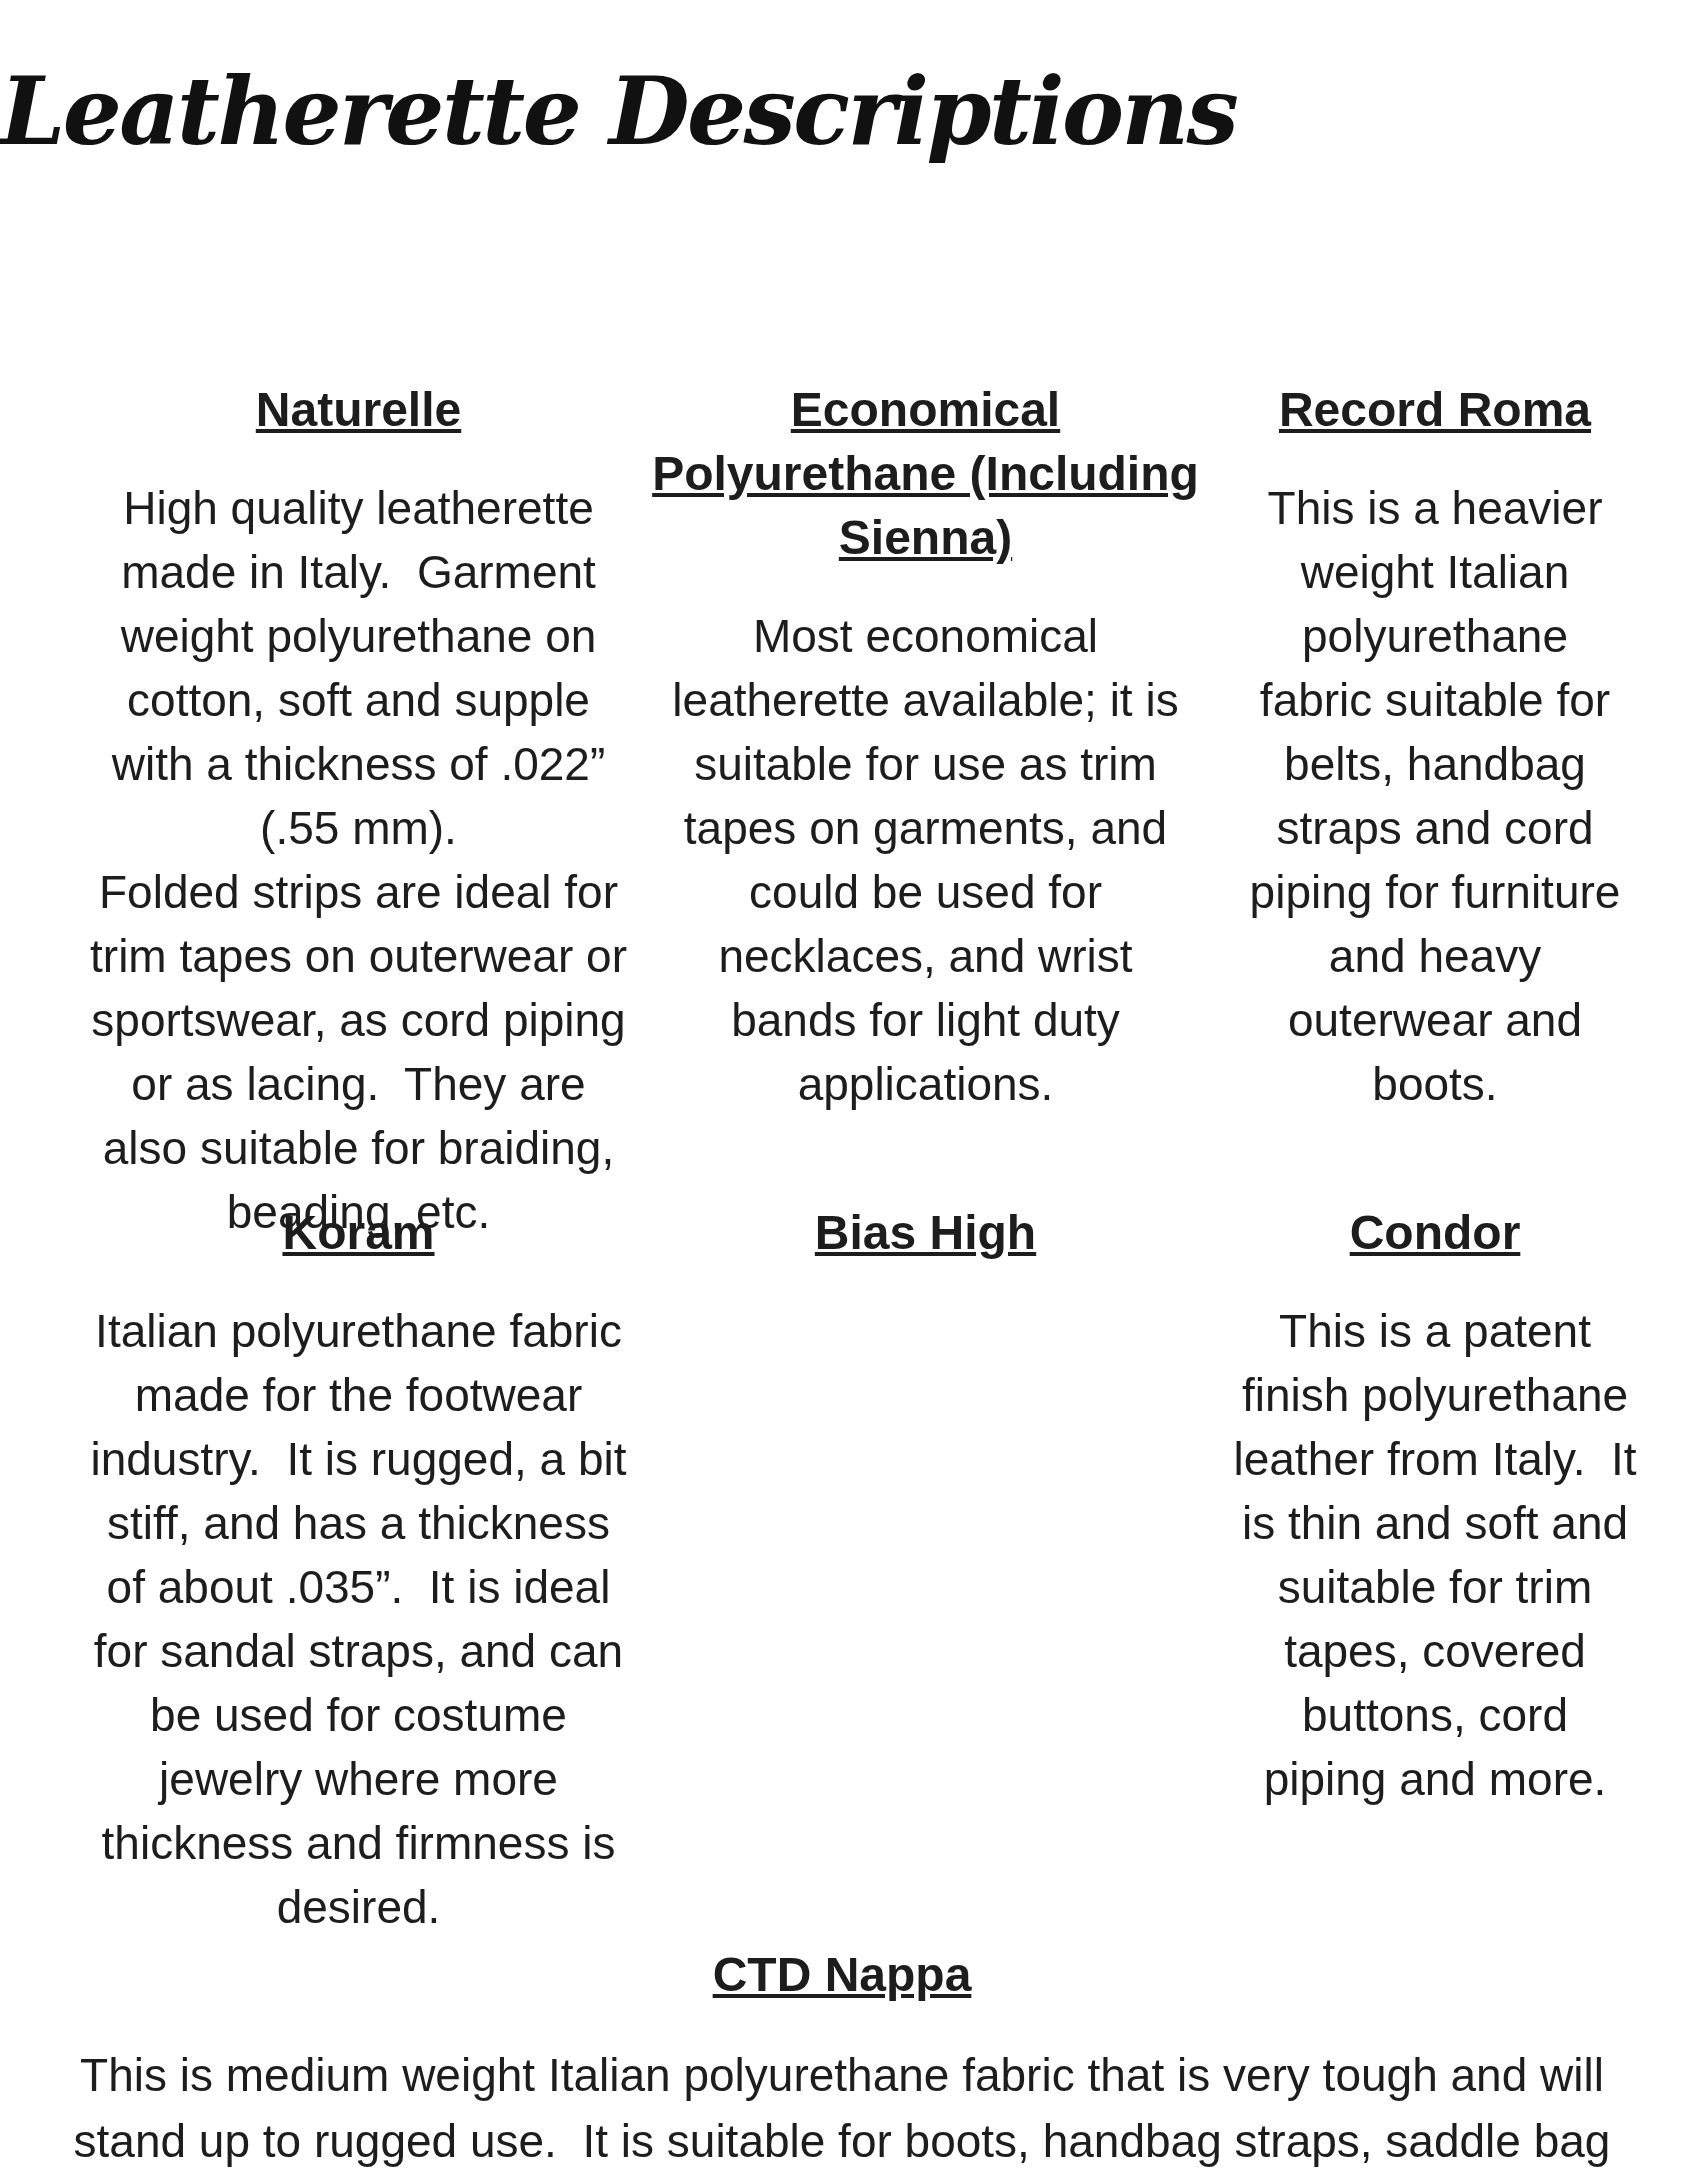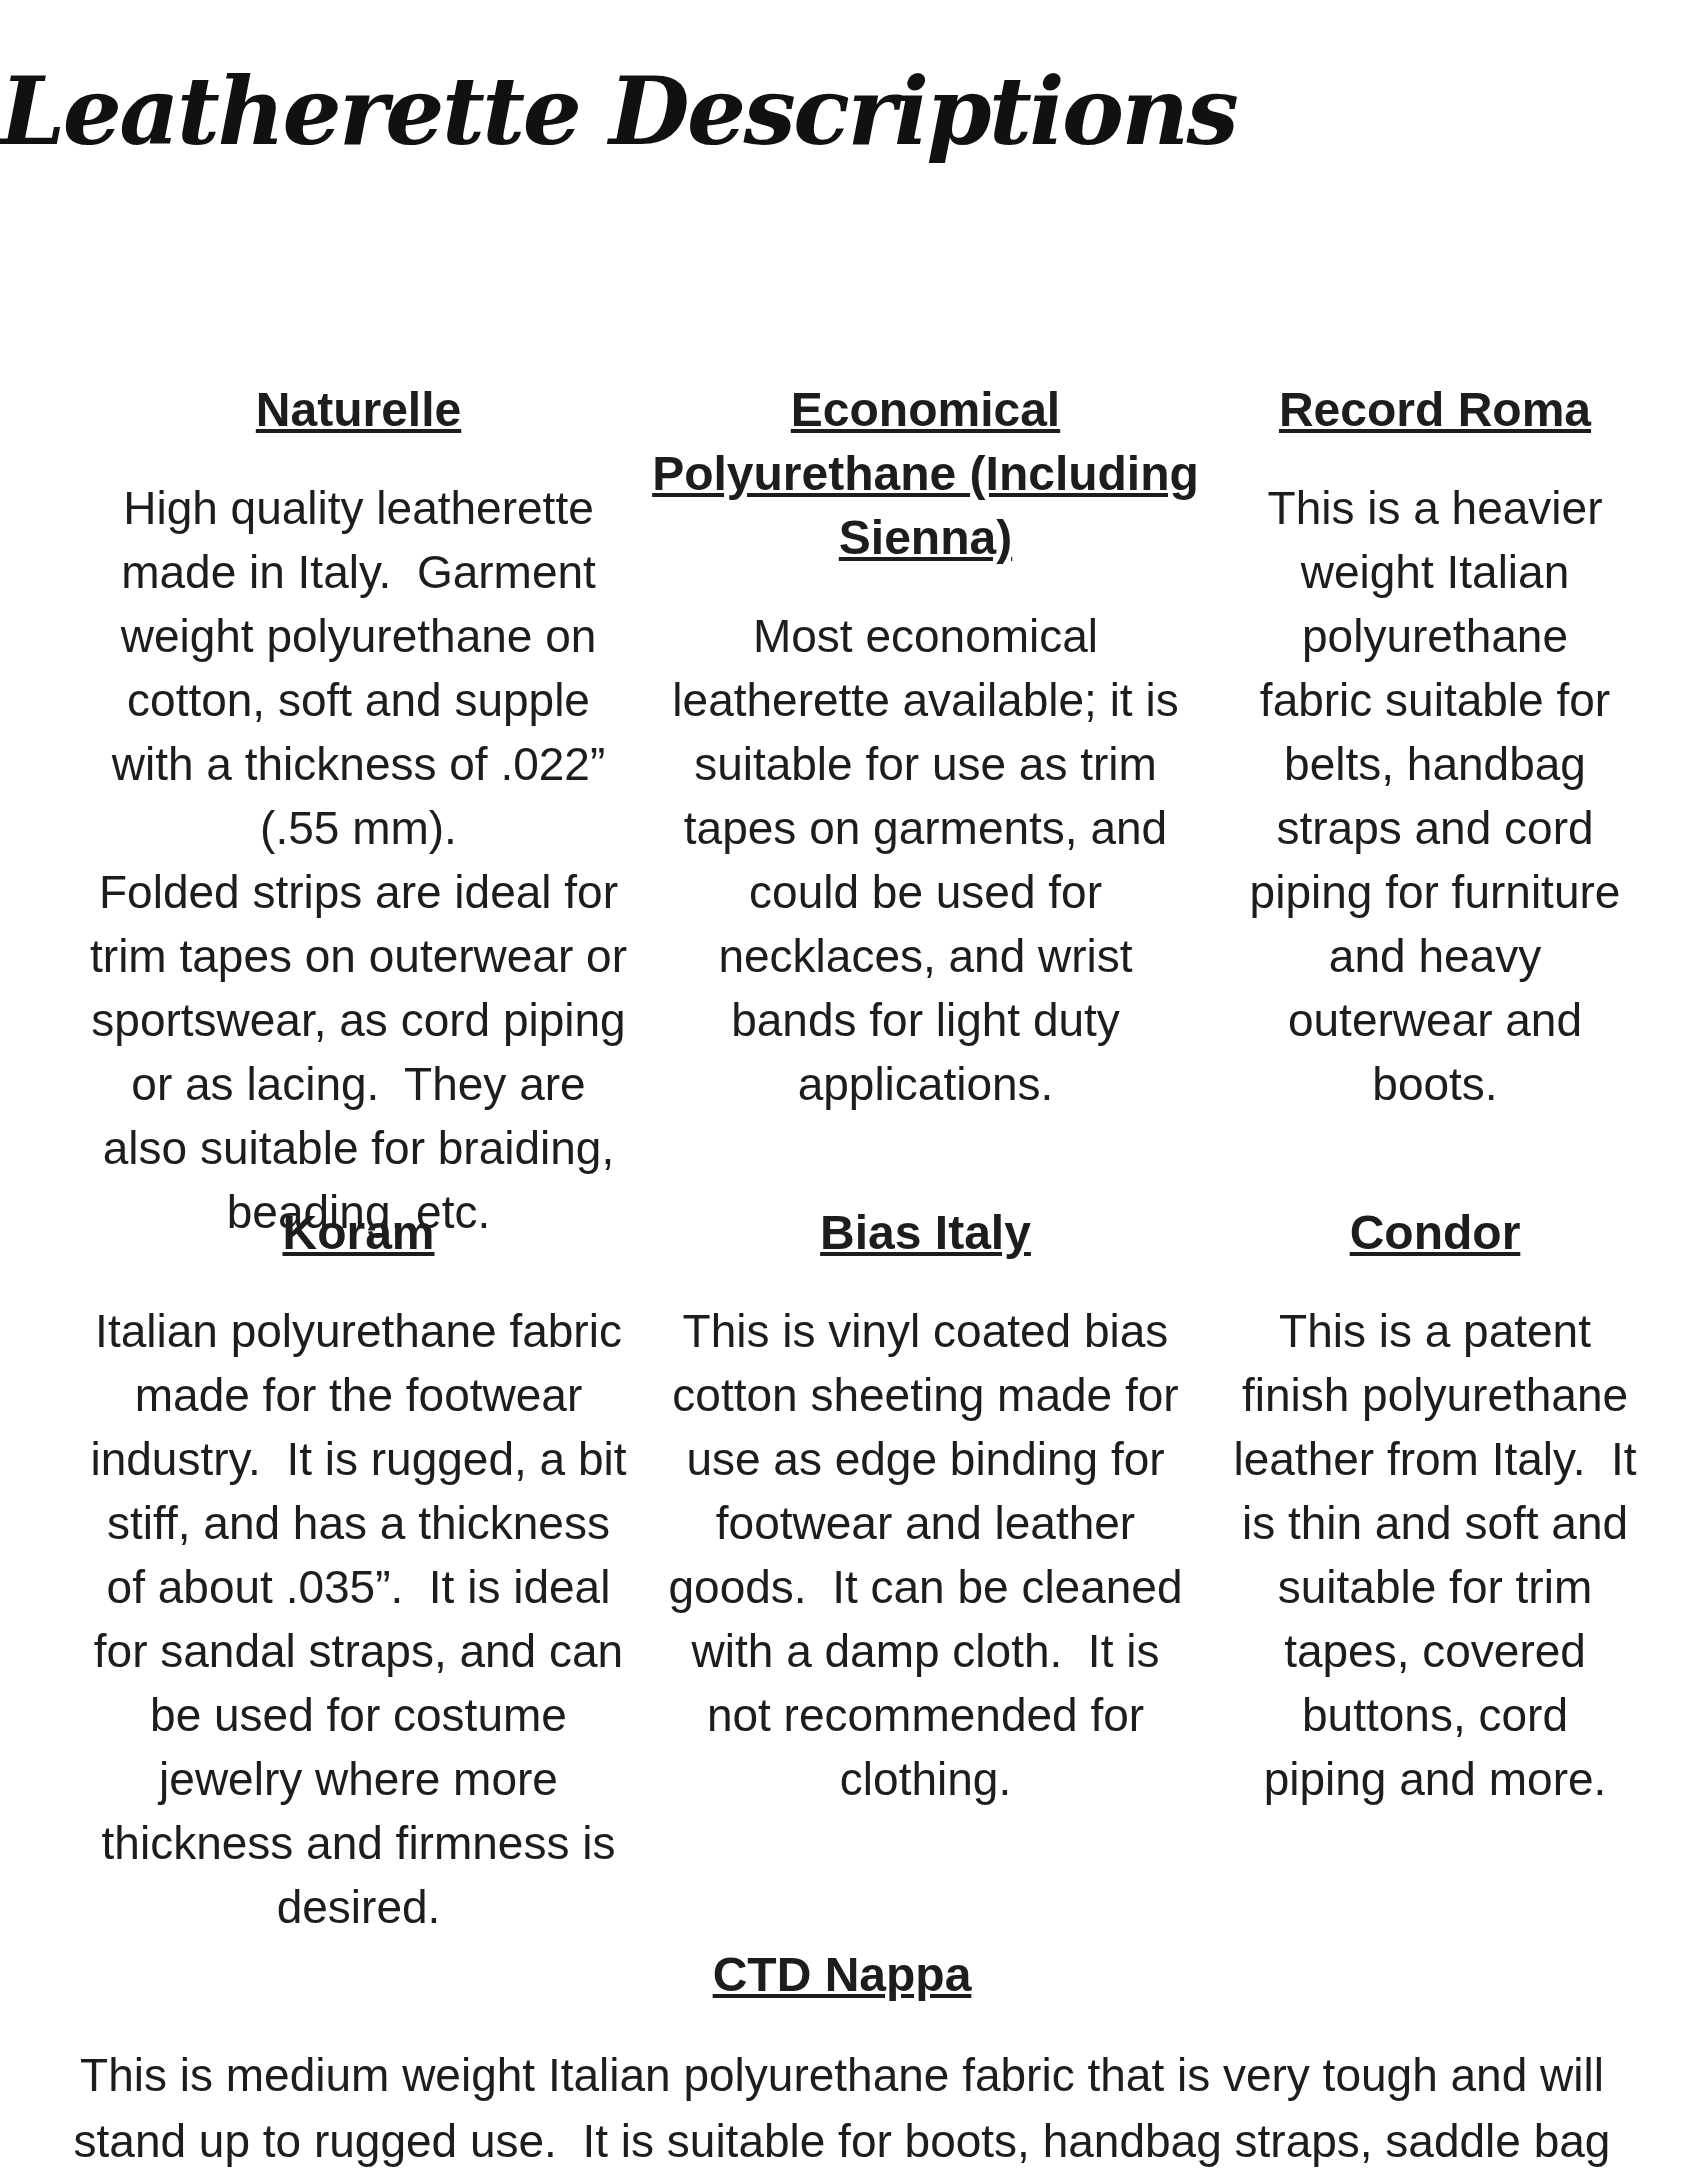--- a/index.html
+++ b/index.html
@@ -127,29 +127,21 @@
 stiff, and has a thickness
 of about .035”.  It is ideal
 for sandal straps, and can
 be used for costume
 jewelry where more
 thickness and firmness is
 desired.</p>
   </section>
 
   <section class="cell cell-bias-vinyl">
-    <h2>Bias Italy</h2>
-    <p>This is vinyl coated bias
-cotton sheeting made for
-use as edge binding for
-footwear and leather
-goods.  It can be cleaned
-with a damp cloth.  It is
-not recommended for
-clothing.</p>
+    <h2>Bias High</h2>
   </section>
 
   <section class="cell cell-condor">
     <h2>Condor</h2>
     <p>This is a patent
 finish polyurethane
 leather from Italy.  It
 is thin and soft and
 suitable for trim
 tapes, covered

